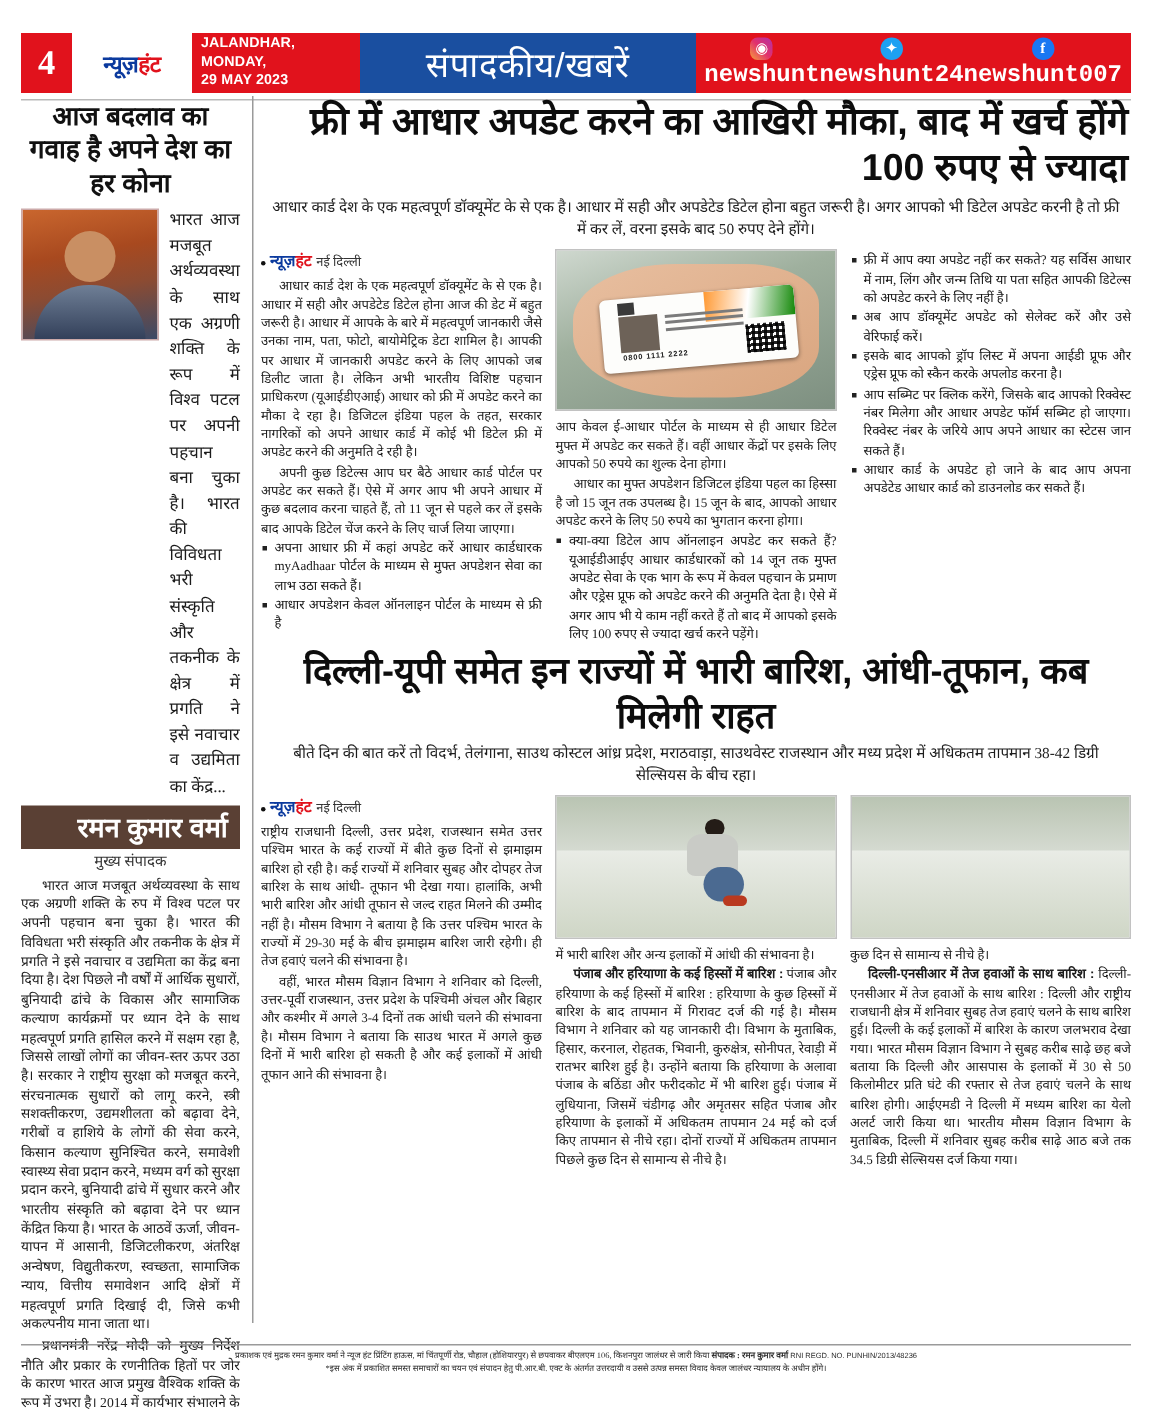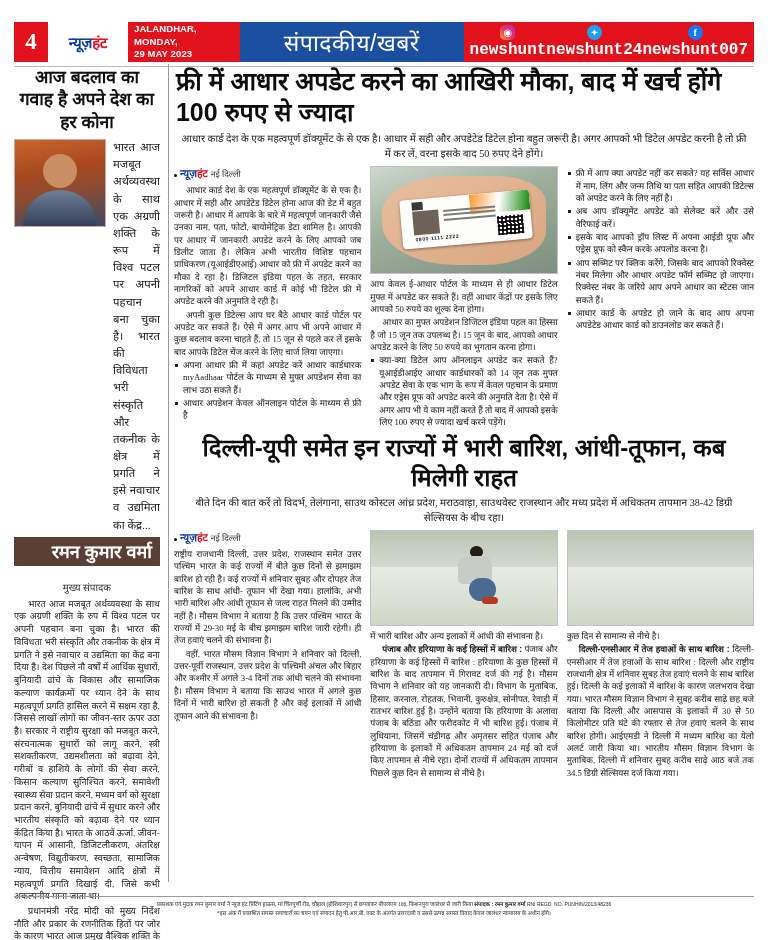--- a/index.html
+++ b/index.html
@@ -98,33 +98,33 @@
   .ed-lead {
     flex:1 1 auto; font-size:11.3px; line-height:1.52; text-align:justify;
     font-family:"Liberation Serif", serif; color:#1b1b1b;
   }
   .ed-namebar {
     margin-top:3px; background:#5a4034; color:#ffffff;
     font-family:"Liberation Sans", sans-serif; font-weight:bold;
     font-size:18px; text-align:right; padding:2px 8px 3px 0;
   }
   .ed-role {
-    text-align:center; font-size:10px; color:#333; padding-top:14px; padding-bottom:4px;
+    text-align:center; font-size:10px; color:#333; padding-top:0; padding-bottom:4px;
     font-family:"Liberation Serif", serif;
   }
   .ed-body {
     font-size:9.1px; line-height:1.40; text-align:justify; color:#1c1c1c;
     font-family:"Liberation Serif", serif; text-indent:14px;
   }
   .ed-body p { margin-bottom:2px; }
 
   
   .story-a-head {
     font-family:"Liberation Sans", sans-serif; font-weight:bold;
-    font-size:25px; line-height:1.22; text-align:left; color:#0d0d0d;
+    font-size:25px; line-height:1.22; text-align:right; color:#0d0d0d;
     padding:2px 2px 4px;
   }
   .story-standfirst {
     font-size:10.2px; line-height:1.48; text-align:center; color:#1c1c1c;
     padding:0 4px 5px; font-family:"Liberation Serif", serif;
   }
   .byline { display:flex; align-items:baseline; gap:3px; margin-bottom:4px; }
   .byline-dot { width:3px; height:3px; background:#111; border-radius:50%; display:inline-block; }
   .byline-brand { font-family:"Liberation Sans", sans-serif; font-weight:bold; font-size:10.5px; }
   .byline-brand .b1 { color:#0b3a9e; }
@@ -282,21 +282,21 @@
         <div>
           <div class="byline">
             <span class="byline-dot"></span>
             <span class="byline-brand">
               <span class="b1">न्यूज़</span><span class="b2">हंट</span>
             </span>
             <span class="byline-city">नई दिल्ली</span>
           </div>
           <div class="ctext">
             <p>आधार कार्ड देश के एक महत्वपूर्ण डॉक्यूमेंट के से एक है। आधार में सही और अपडेटेड डिटेल होना आज की डेट में बहुत जरूरी है। आधार में आपके के बारे में महत्वपूर्ण जानकारी जैसे उनका नाम, पता, फोटो, बायोमेट्रिक डेटा शामिल है। आपकी पर आधार में जानकारी अपडेट करने के लिए आपको जब डिलीट जाता है। लेकिन अभी भारतीय विशिष्ट पहचान प्राधिकरण (यूआईडीएआई) आधार को फ्री में अपडेट करने का मौका दे रहा है। डिजिटल इंडिया पहल के तहत, सरकार नागरिकों को अपने आधार कार्ड में कोई भी डिटेल फ्री में अपडेट करने की अनुमति दे रही है।</p>
-            <p>अपनी कुछ डिटेल्स आप घर बैठे आधार कार्ड पोर्टल पर अपडेट कर सकते हैं। ऐसे में अगर आप भी अपने आधार में कुछ बदलाव करना चाहते हैं, तो 15 जून से पहले कर लें इसके बाद आपके डिटेल चेंज करने के लिए चार्ज लिया जाएगा।</p>
+            <p>अपनी कुछ डिटेल्स आप घर बैठे आधार कार्ड पोर्टल पर अपडेट कर सकते हैं। ऐसे में अगर आप भी अपने आधार में कुछ बदलाव करना चाहते हैं, तो 11 जून से पहले कर लें इसके बाद आपके डिटेल चेंज करने के लिए चार्ज लिया जाएगा।</p>
           </div>
           <ul class="bul">
             <li>अपना आधार फ्री में कहां अपडेट करें आधार कार्डधारक myAadhaar पोर्टल के माध्यम से मुफ्त अपडेशन सेवा का लाभ उठा सकते हैं।</li>
             <li>आधार अपडेशन केवल ऑनलाइन पोर्टल के माध्यम से फ्री है</li>
           </ul>
         </div>
 
         <div>
           <div class="aadhaar-photo">
             <div class="hand"></div>

